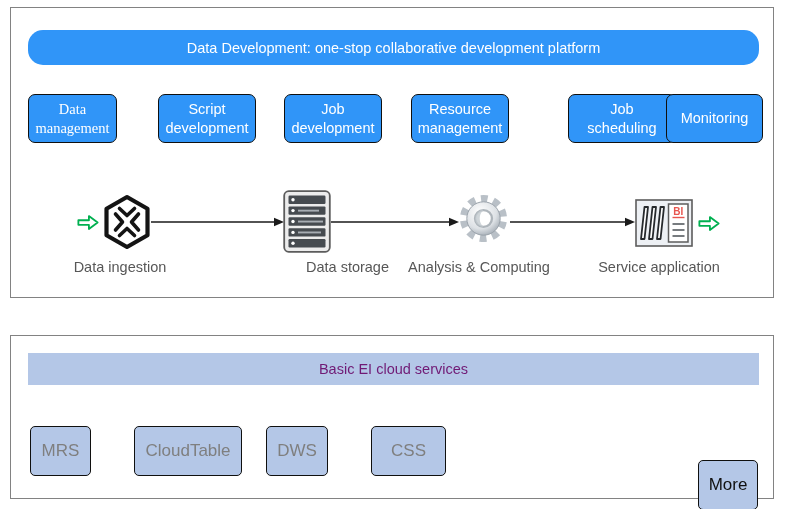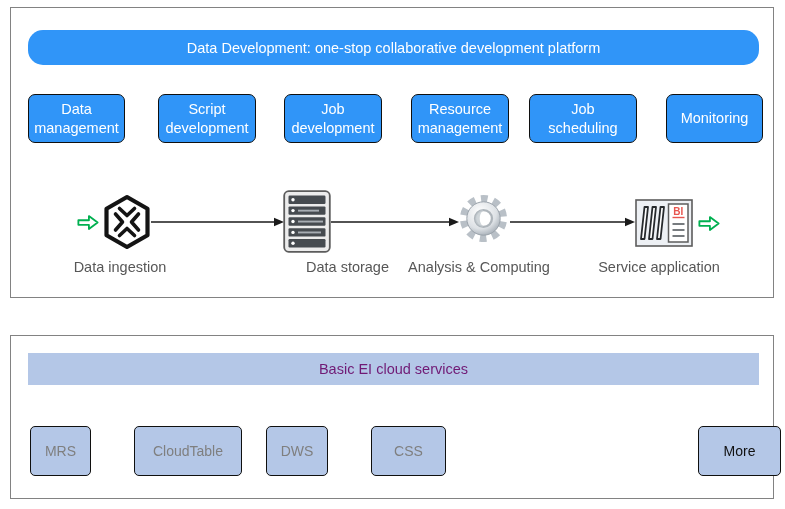--- a/index.html
+++ b/index.html
@@ -30,52 +30,52 @@
     background: #B4C7E7; color: #701a75;
   }
 
   .feature-box {
     position: absolute; top: 86px; height: 49px;
     background: #3095F8; border: 1.6px solid #10100f; border-radius: 7px;
     color: #ffffff; font-size: 14.5px; line-height: 1.3;
     display: flex; align-items: center; justify-content: center;
     text-align: center; padding: 2px 6px;
   }
-  .fb-0 { left: 17px;  width: 97px; }
+  .fb-0 { left: 17px;  width: 89px; font-family: Liberation Serif, serif; }
   .fb-1 { left: 147px; width: 98px; }
   .fb-2 { left: 273px; width: 98px; }
   .fb-3 { left: 400px; width: 98px; }
-  .fb-4 { left: 518px; width: 108px; }
+  .fb-4 { left: 557px; width: 108px; }
   .fb-5 { left: 655px; width: 97px; }
 
   .abs { position: absolute; }
 
   .stage-label {
     position: absolute; top: 251px; width: 180px; height: 18px;
     text-align: center; color: #575757; font-size: 14.5px; white-space: nowrap;
   }
   .sl-0 { left: 19px; }
   .sl-1 { left: 198px; text-align: right; }
   .sl-2 { left: 378px; }
   .sl-3 { left: 558px; }
 
   .service-box {
     position: absolute; top: 90px; height: 50px;
     background: #B4C7E7; border: 1.6px solid #10100f; border-radius: 5px;
-    color: #7F7F7F; font-size: 14px;
+    color: #7F7F7F; font-size: 17px;
     display: flex; align-items: center; justify-content: center;
     text-align: center;
   }
   .sb-0 { left: 19px;  width: 61px; }
   .sb-1 { left: 123px; width: 108px; }
   .sb-2 { left: 255px; width: 62px; }
   .sb-3 { left: 360px; width: 75px; }
   .sb-4 { left: 482px; width: 60px; }
   .sb-5 { left: 588px; width: 60px; }
-  .sb-6 { left: 687px; width: 83px; color: #111111; }
+  .sb-6 { left: 687px; width: 60px; color: #111111; margin-top: 34px; }
 </style>
 </head>
 <body>
 
 <div class="panel" id="top-panel">
 
   <div class="banner" id="platform-banner">Data Development: one-stop collaborative development platform</div>
 
   <div class="feature-box fb-0">Data management</div>
   <div class="feature-box fb-1">Script development</div>

